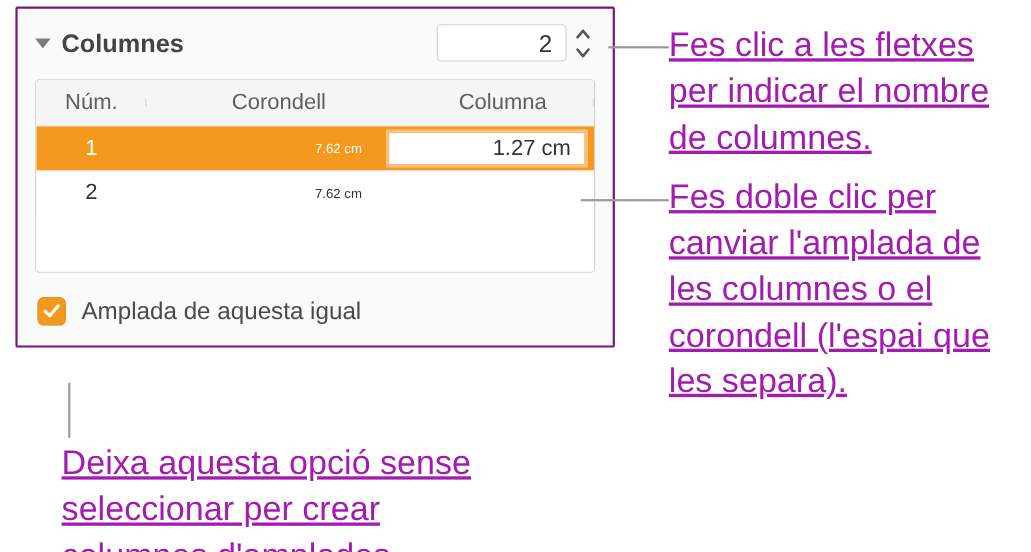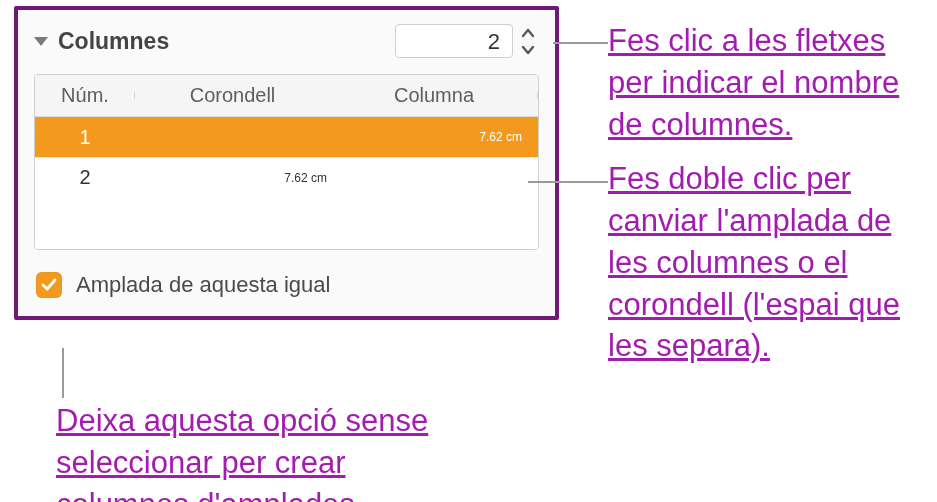--- a/index.html
+++ b/index.html
@@ -11,21 +11,21 @@
       width: 937px;
       height: 502px;
       position: relative;
     }
     .panel {
       position: absolute;
       left: 14px;
       top: 6px;
       width: 545px;
       background: #fafafa;
-      border: 4px solid #701a75;
+      border: 2px solid #701a75;
       border-radius: 2px;
       padding: 14px 16px 18px 16px;
     }
     .panel-header {
       display: flex;
       align-items: center;
       justify-content: space-between;
       margin-bottom: 16px;
     }
     .panel-title-wrap {
@@ -79,20 +79,21 @@
       background: #fff;
       overflow: hidden;
       margin-bottom: 22px;
     }
     .thead {
       display: flex;
       background: #f5f5f5;
       border-bottom: 1px solid #dcdcdc;
       height: 42px;
       align-items: center;
+      gap: 23px;
     }
     .th {
       font-size: 20px;
       color: #5e5e5e;
       text-align: center;
       position: relative;
     }
     .th-div {
       position:absolute; right:0; top:8px; bottom:8px;
       width:1px; background:#d7d7d7;
@@ -183,20 +184,23 @@
 
   <div class="table-wrap">
     <div class="thead">
       <div class="th col-num">Núm.<span class="th-div"></span></div>
       <div class="th col-gutter">Corondell</div>
       <div class="th col-width">Columna<span class="th-div"></span></div>
     </div>
     <div class="trow row-selected">
       <div class="td td-num">1</div>
       <div class="td td-width">7.62 cm</div>
+      <div class="td td-gutter">
+        <div class="gutter-cell-editing">1.27 cm</div>
+      </div>
     </div>
     <div class="trow row2">
       <div class="td td-num">2</div>
       <div class="td td-width">7.62 cm</div>
       <div class="td td-gutter"></div>
     </div>
     <div class="empty-row"></div>
   </div>
 
   <div class="check-row">

